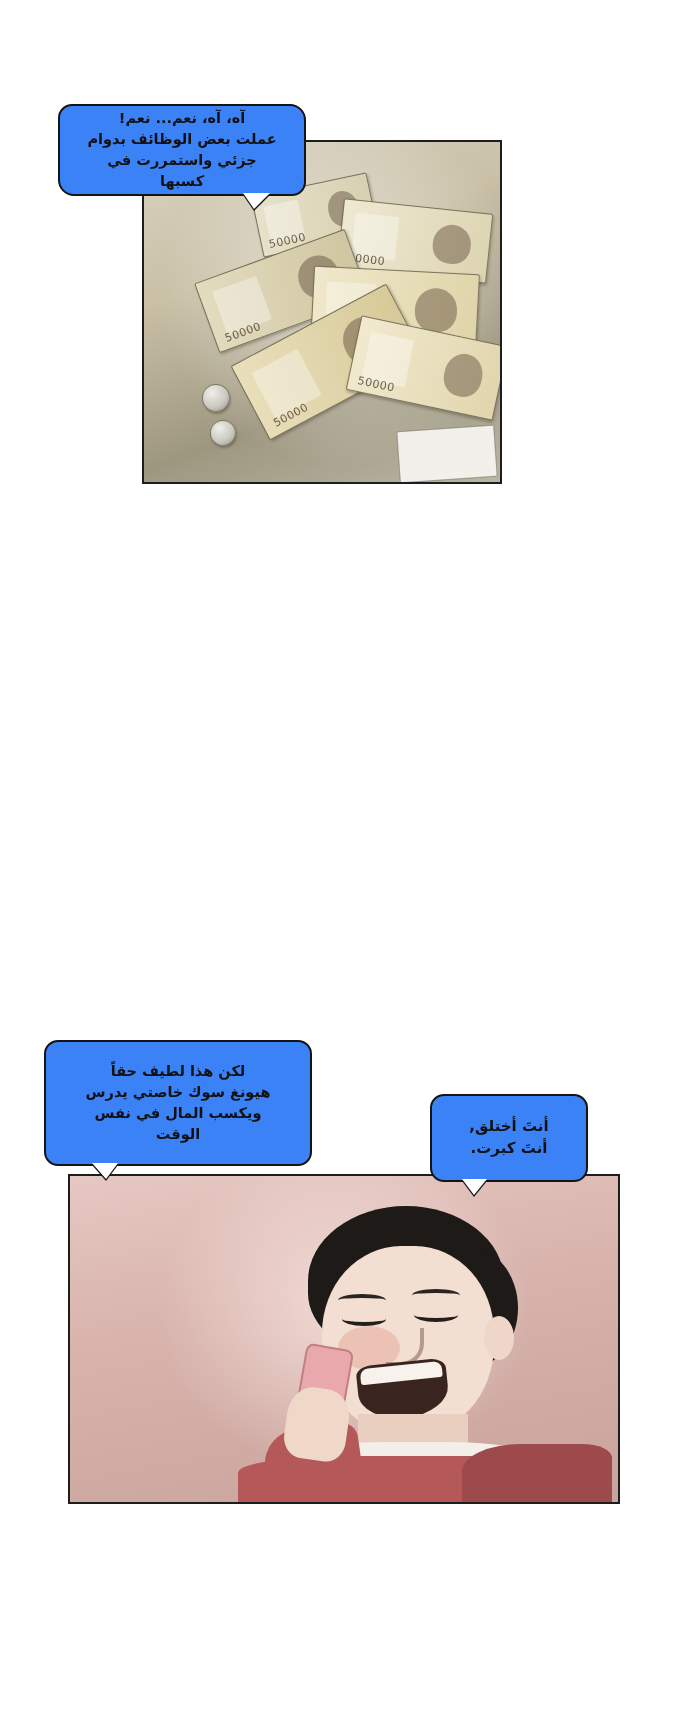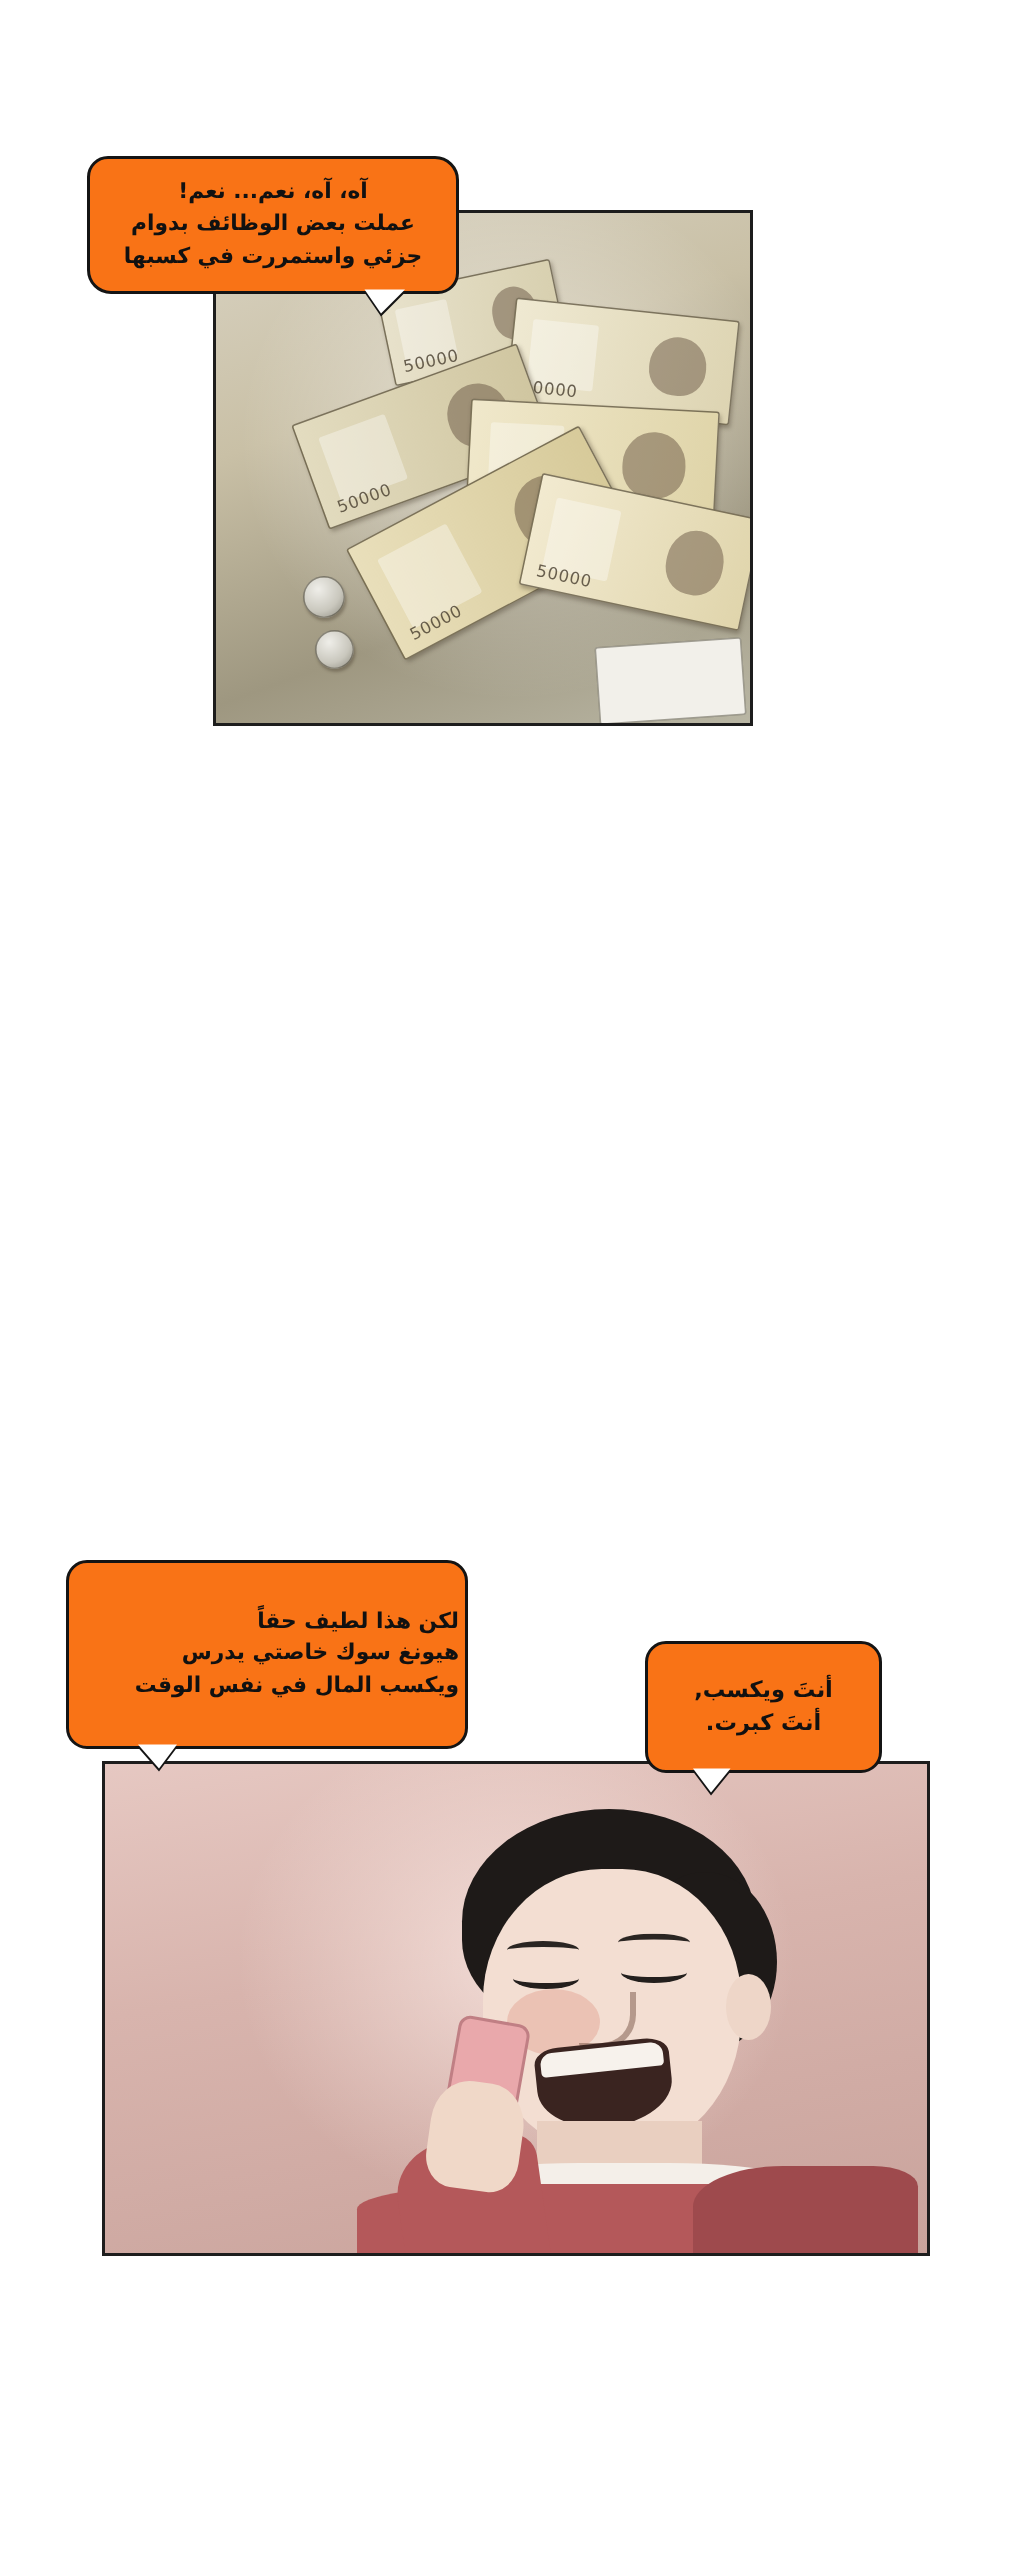--- a/index.html
+++ b/index.html
@@ -264,32 +264,32 @@
     height: 96px;
     background: #e9a8ab;
     border: 2px solid #c07f84;
     border-radius: 8px;
     transform: rotate(10deg);
   }
 
   
   .balloon {
     position: absolute;
-    background: #f97316;
+    background: #3b82f6;
     border: 2px solid #141414;
     box-sizing: border-box;
     direction: rtl;
     text-align: center;
     color: #111111;
     font-weight: bold;
     font-family: "DejaVu Sans", sans-serif;
     display: flex;
     align-items: center;
     justify-content: center;
-    padding: 8px 4px;
+    padding: 8px 24px;
     line-height: 1.45;
   }
   .balloon .txt { white-space: pre-line; display: block; width: 100%; }
 
   
   #balloon-1 {
     left: 58px;
     top: 104px;
     width: 248px;
     height: 92px;
@@ -330,21 +330,20 @@
     filter: drop-shadow(-2px 0 0 #141414);
   }
 
   #balloon-3 {
     left: 44px;
     top: 1040px;
     width: 268px;
     height: 126px;
     font-size: 14.5px;
     border-radius: 14px;
-    text-align: right;
   }
   #balloon-3::after {
     content: "";
     position: absolute;
     left: 46px;
     bottom: -15px;
     width: 0;
     height: 0;
     border-left: 14px solid transparent;
     border-right: 12px solid transparent;
@@ -468,18 +467,18 @@
   </div>
 
 
   <div class="balloon" id="balloon-3">
     <span class="txt">لكن هذا لطيف حقاً
 هيونغ سوك خاصتي يدرس
 ويكسب المال في نفس الوقت</span>
   </div>
 
   <div class="balloon" id="balloon-4">
-    <span class="txt">أنتَ ويكسب,
+    <span class="txt">أنتَ أختلق,
 أنتَ كبرت.</span>
   </div>
 
 
 </div>
 
 </body></html>

